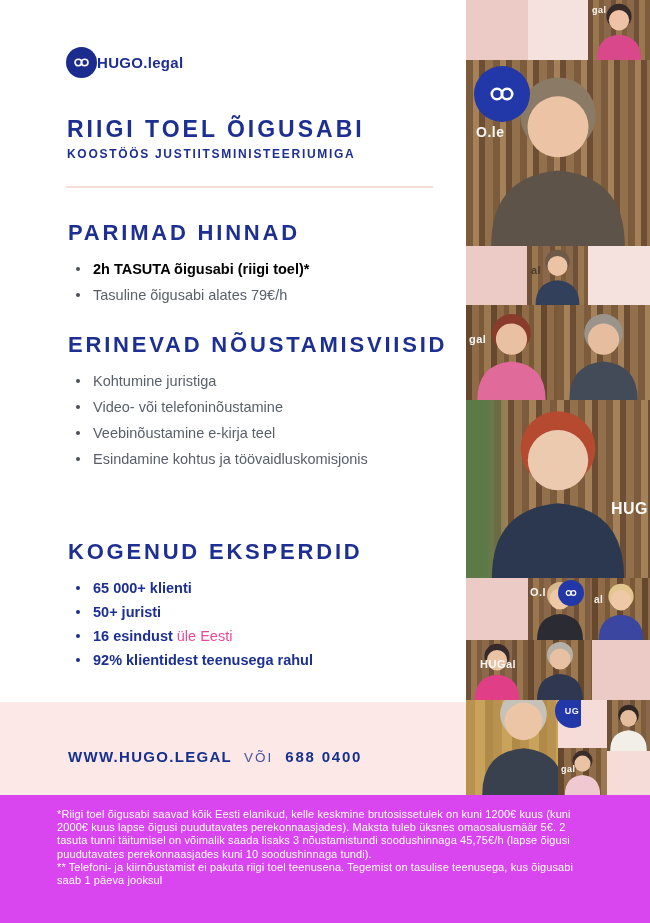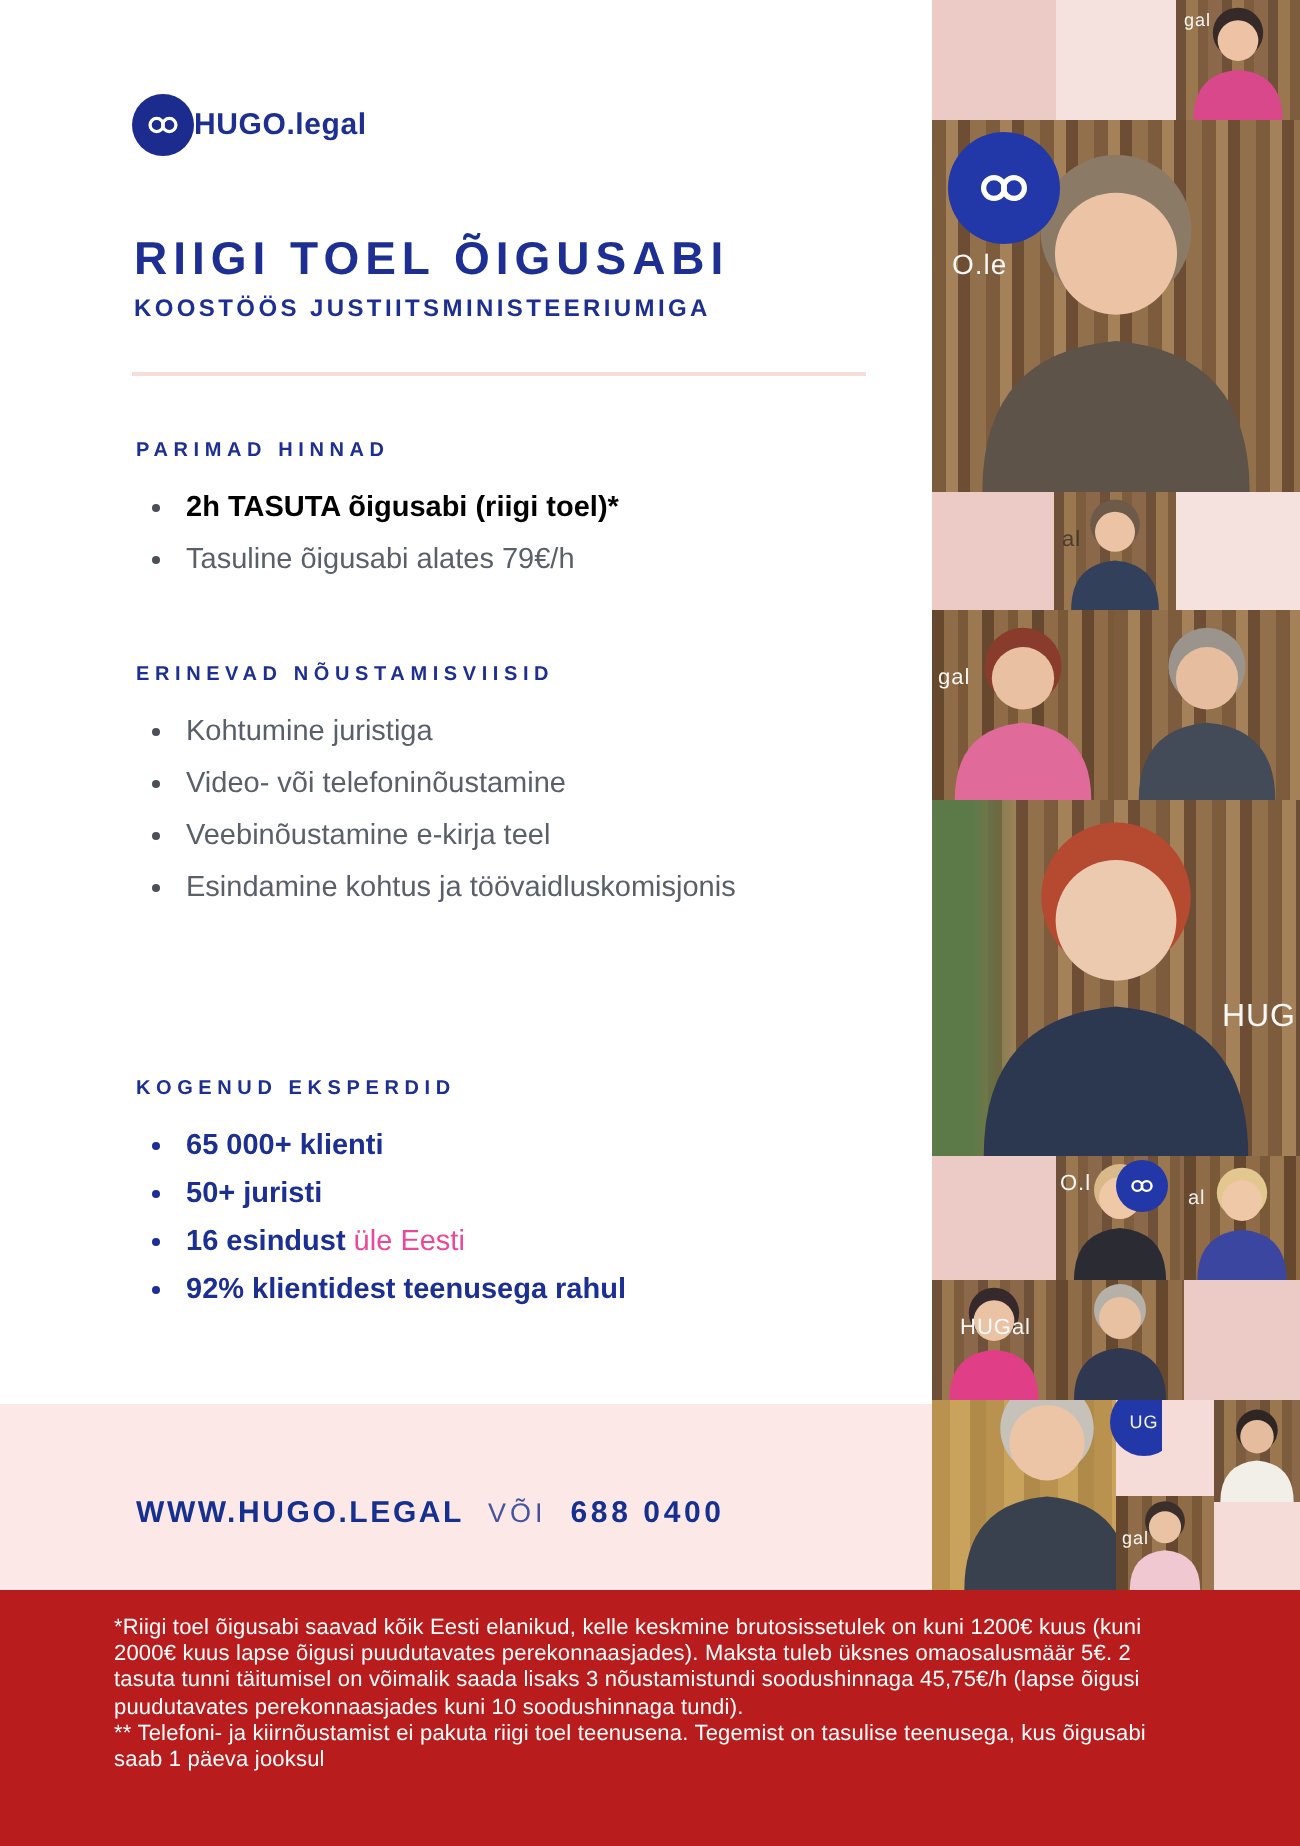--- a/index.html
+++ b/index.html
@@ -19,21 +19,21 @@
   
   .hero-title { position:absolute; left:67px; top:116px; font-size:23px; font-weight:800;
     color:#1d2f92; letter-spacing:3px; white-space:nowrap; }
   .hero-subtitle { position:absolute; left:67px; top:147px; font-size:12px; font-weight:700;
     color:#1d2f92; letter-spacing:1.7px; white-space:nowrap; }
   .divider { position:absolute; left:66px; top:186px; width:367px; height:2px; background:#f7ddd8; }
 
   
   .section { position:absolute; left:68px; width:390px; }
   .s1 { top:220px; } .s2 { top:332px; } .s3 { top:539px; }
-  .sec-heading { margin:0; font-size:10px; font-weight:800; color:#1d2f92;
+  .sec-heading { margin:0; font-size:22px; font-weight:800; color:#1d2f92;
     letter-spacing:2.8px; white-space:nowrap; }
   .section ul { list-style:none; margin:16px 0 0 0; padding:0; }
   .section li { position:relative; padding-left:25px; margin-bottom:11px;
     font-size:14.5px; line-height:15px; white-space:nowrap; }
   .s3 li { margin-bottom:9px; }
   .section li::before { content:""; position:absolute; left:8px; top:5px;
     width:4px; height:4px; border-radius:50%; background:#4a4f58; }
   .s3 li::before { background:#1c2f92; }
   .s1 .b { font-weight:700; color:#000000; }
   .s1 .r, .s2 .r { font-weight:400; color:#5a6069; }
@@ -44,42 +44,42 @@
   .cta { position:absolute; left:0; top:702px; width:466px; height:93px; background:#fce8e6; }
   .cta-headline { position:absolute; left:68px; top:19px; font-size:16.5px; font-weight:800;
     color:#15308f; letter-spacing:1.3px; white-space:nowrap; }
   .cta-line2 { position:absolute; left:68px; top:46px; display:flex; align-items:baseline;
     gap:12px; white-space:nowrap; }
   .cta-website { font-size:15px; font-weight:800; color:#15308f; letter-spacing:1.3px; }
   .cta-or { font-size:13.5px; font-weight:500; color:#46549e; letter-spacing:2px; }
   .cta-phone { font-size:15px; font-weight:800; color:#15308f; letter-spacing:1.8px; }
 
   
-  .footer { position:absolute; left:0; top:795px; width:650px; height:128px; background:#b91c1c; }
+  .footer { position:absolute; left:0; top:795px; width:650px; height:128px; background:#d946ef; }
   .footnotes { position:absolute; left:57px; top:13px; width:516px; color:#ffffff;
     font-size:11px; line-height:1.2; letter-spacing:.1px; }
   .footnotes p { margin:0; }
 
   
   .collage { position:absolute; left:466px; top:0; width:184px; height:795px; }
   .tile { position:absolute; overflow:hidden; }
   .block-rose { background:#eccbc7; }
   .block-light { background:#f5e2df; }
   .block-pink { background:#f6dcd8; }
   .books1 { background:repeating-linear-gradient(90deg,#6f5038 0 5px,#9a774f 5px 11px,#7e5d3e 11px 16px,#8b684a 16px 23px); }
   .books2 { background:repeating-linear-gradient(90deg,#7c5c3c 0 7px,#a5815a 7px 13px,#6d4e34 13px 19px,#93704c 19px 27px); }
   .books3 { background:repeating-linear-gradient(90deg,#66482f 0 6px,#8f6c47 6px 13px,#7a5939 13px 18px,#9c7850 18px 25px); }
   .warm   { background:repeating-linear-gradient(90deg,#b8924e 0 9px,#c9a35c 9px 19px,#b08a48 19px 27px); }
   .t-e    { background:linear-gradient(90deg,#5c7a48 0 20px,rgba(92,122,72,0) 44px),
              repeating-linear-gradient(90deg,#7c5c3c 0 7px,#a5815a 7px 14px,#6d4e34 14px 20px,#93704c 20px 28px); }
   .tile svg.person { position:absolute; bottom:0; left:0; width:100%; height:100%; }
   .p-hair { fill:var(--hair,#555); }
   .p-face { fill:var(--face,#e9c0a2); }
   .p-body { fill:var(--body,#444); }
-  .sign { position:absolute; color:rgba(255,255,255,.95); font-weight:400; z-index:3;
+  .sign { position:absolute; color:rgba(255,255,255,.95); font-weight:700; z-index:3;
     letter-spacing:.5px;text-align:center; }
   .tile-logo { position:absolute; border-radius:50%; background:#2238a8; z-index:2;
     display:flex; align-items:center; justify-content:center; }
 
   
   .t-a1 { left:0;   top:0;   width:62px;  height:60px; }
   .t-a2 { left:62px;top:0;   width:60px;  height:60px; }
   .t-a3 { left:122px;top:0;  width:62px;  height:60px; }
   .t-b  { left:0;   top:60px; width:184px; height:186px; }
   .t-c1 { left:0;   top:246px; width:61px; height:59px; }

